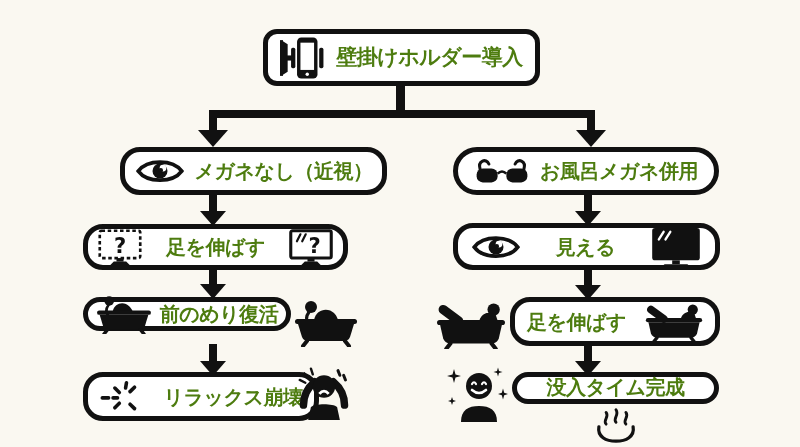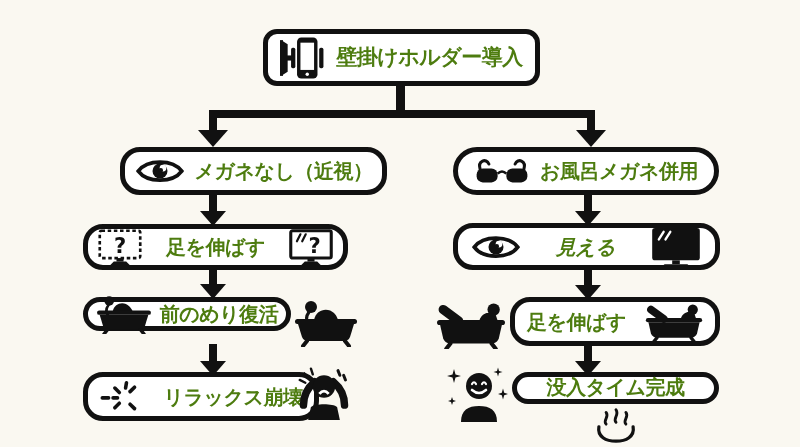--- a/index.html
+++ b/index.html
@@ -154,21 +154,21 @@
         <path d="M27,19 Q32,14 37,19" stroke="#111" stroke-width="3" fill="none"></path>
         <rect x="3" y="13" width="24" height="16" rx="7" fill="#111"></rect>
         <rect x="37" y="13" width="24" height="16" rx="7" fill="#111"></rect>
       </svg>
     </span>
     <span class="label">お風呂メガネ併用</span>
   </div>
 
   <div class="arrow" style="left:575px;top:194px;"></div>
 
-  <div class="node spread" style="left:453px;top:223px;width:267px;height:47px;padding:12px 14px;font-style:italic;">
+  <div class="node spread" style="left:453px;top:223px;width:267px;height:47px;padding:12px 14px;">
     <span class="icon">
       <svg width="48" height="30" viewBox="0 0 64 40">
         <path d="M3,20 C15,4 49,4 61,20 C49,36 15,36 3,20 Z" fill="none" stroke="#111" stroke-width="5"></path>
         <circle cx="32" cy="20" r="10" fill="#111"></circle>
         <circle cx="36" cy="16" r="4.5" fill="#fff"></circle>
         <circle cx="33" cy="19" r="3" fill="#111"></circle>
       </svg>
     </span>
     <span class="label">見える</span>
     <span class="icon">

